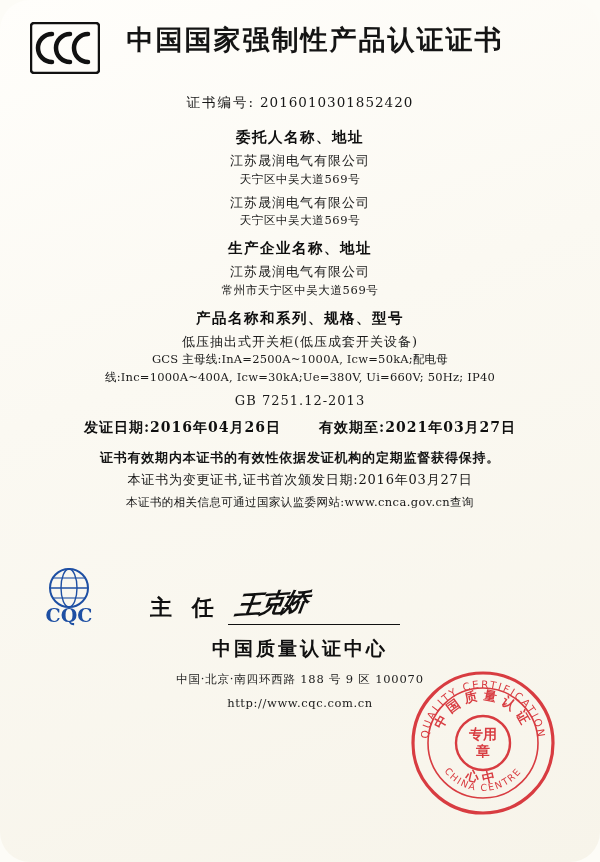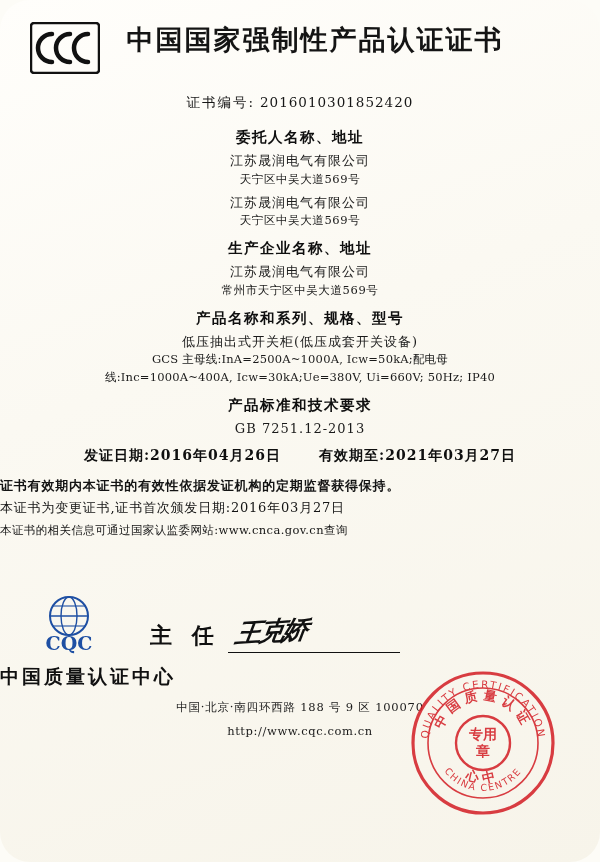--- a/index.html
+++ b/index.html
@@ -115,21 +115,21 @@
     font-weight: bold;
     font-size: 14px;
     letter-spacing: 1px;
     margin-top: 8px;
     margin-bottom: 10px;
     color: #0f0f0f;
   }
 
   
   .note {
-    text-align: left;
+    text-align: center;
     font-family: "DejaVu Serif", serif;
     font-size: 13px;
     letter-spacing: 0.8px;
     line-height: 1.75;
     color: #141414;
   }
   .note.bold { font-weight: bold; }
   .note.small { font-size: 11.5px; letter-spacing: 0.4px; }
 
   
@@ -179,20 +179,21 @@
     color: #111;
     transform: skewX(-12deg) rotate(-4deg);
     letter-spacing: -3px;
     white-space: nowrap;
   }
   .org-name {
     position: absolute;
     left: 0;
     right: 0;
     top: 88px;
+    text-align: center;
     font-family: "DejaVu Serif", serif;
     font-weight: bold;
     font-size: 19px;
     letter-spacing: 3px;
     color: #101010;
   }
   .addr {
     position: absolute;
     left: 0; right: 0;
     top: 124px;
@@ -261,21 +262,20 @@
     <div class="sec-line small">常州市天宁区中吴大道569号</div>
   </div>
 
   <div class="section">
     <div class="sec-head spaced">产品名称和系列、规格、型号</div>
     <div class="sec-line">低压抽出式开关柜(低压成套开关设备)</div>
     <div class="sec-line mono">GCS 主母线:InA=2500A~1000A, Icw=50kA;配电母线:Inc=1000A~400A, Icw=30kA;Ue=380V, Ui=660V; 50Hz; IP40</div>
   </div>
 
   <div class="section">
-    <div class="sec-head spaced">产品标准和技术要求</div>
     <div class="sec-line">GB 7251.12-2013</div>
   </div>
 
 
   <div class="dates">
     <div>
       <span>发证日期:</span><span>2016年04月26日</span>
     </div>
     <div>
       <span>有效期至:</span><span>2021年03月27日</span>

